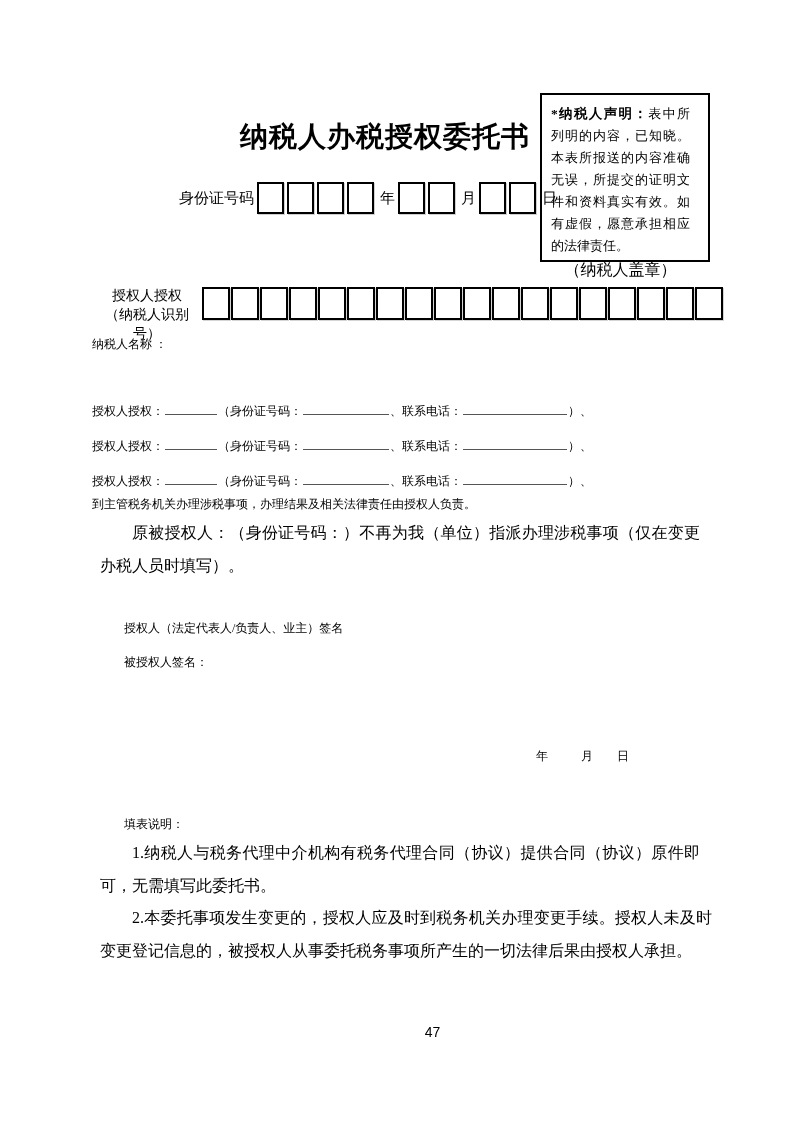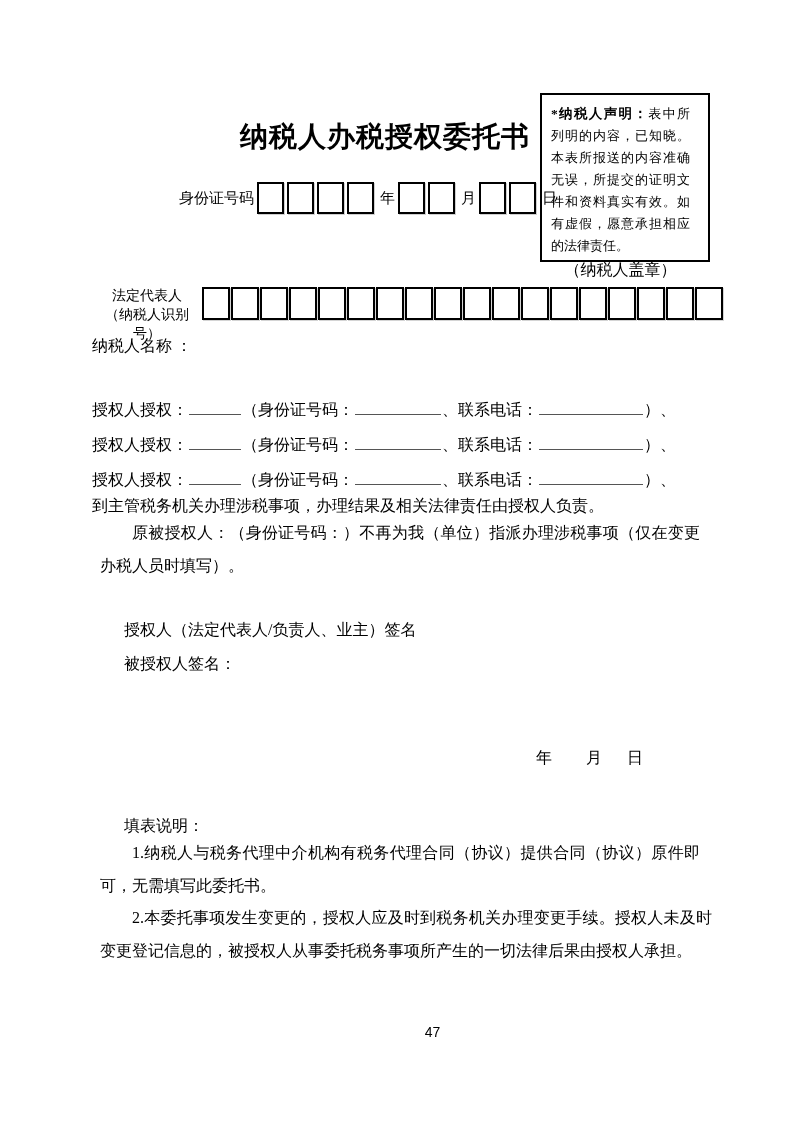--- a/index.html
+++ b/index.html
@@ -39,21 +39,21 @@
   .decl-stamp{font-size:16px;text-align:center;line-height:24px;margin-top:1px;}
   
   .credit-row{position:absolute;top:285px;left:92px;display:flex;align-items:flex-start;}
   .credit-label{width:110px;font-size:14px;line-height:19px;text-align:center;padding-top:1px;}
   .credit-boxes{display:flex;margin-top:2px;}
   .cbox{
     width:24px;height:29px;border:2px solid #000;background:#fff;
     display:inline-block;margin-right:1px;box-shadow:1px 1px 0 #d4d4d4;
   }
   
-  .tline{position:absolute;left:92px;font-size:16px;white-space:nowrap;}
+  .tline{position:absolute;left:92px;font-size:12px;white-space:nowrap;}
   .indent{left:124px;}
   .auth-line{display:flex;align-items:baseline;text-align:right;}
   .blank{
     display:inline-block;height:16px;border-bottom:1px solid #555;
     vertical-align:baseline;margin:0 1px;
   }
   .b1{width:52px;} .b2{width:86px;} .b3{width:104px;}
   .para{
     position:absolute;left:96px;font-size:16px;line-height:33px;
     text-align:justify;text-indent:2em;margin:4px;
@@ -94,21 +94,21 @@
     <span class="lbl">月</span>
     <span class="boxgroup">
         <span class="dbox"></span>
         <span class="dbox"></span>
       </span>
     <span class="lbl">日</span>
   </div>
 
   <div class="credit-row">
     <div class="credit-label">
-      <div>法定代表人</div>
+      <div>授权人授权</div>
       <div>（纳税人识别号）</div>
     </div>
     <div class="credit-boxes">
         <span class="cbox"></span>
         <span class="cbox"></span>
         <span class="cbox"></span>
         <span class="cbox"></span>
         <span class="cbox"></span>
         <span class="cbox"></span>
         <span class="cbox"></span>

